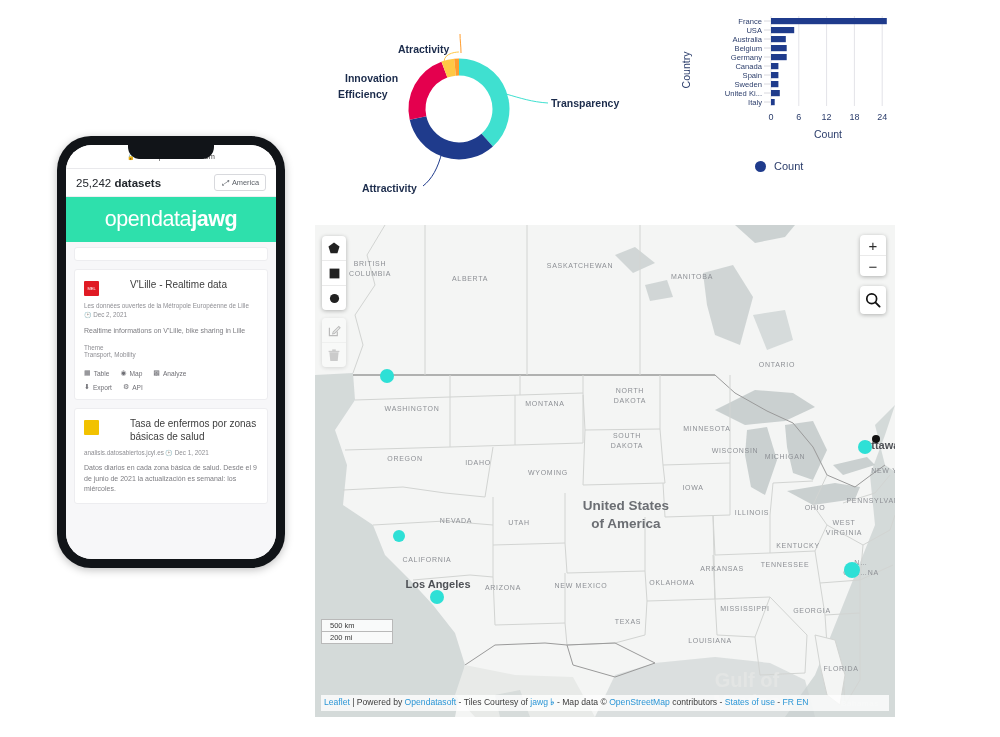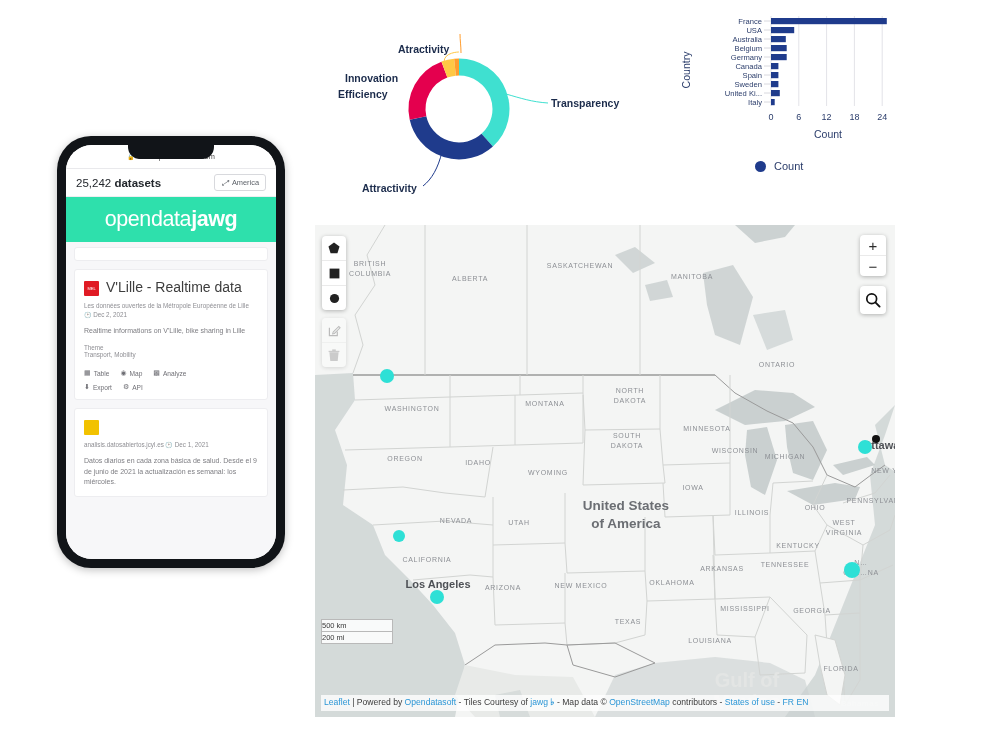--- a/index.html
+++ b/index.html
@@ -52,21 +52,21 @@
   .ghost-card{background:#fff;border:1px solid #ededf0;border-radius:3px;height:12px;margin-bottom:8px;}
   .ds-card{
     background:#fff;border:1px solid #ededf0;border-radius:3px;
     padding:9px 9px 8px 9px;margin-bottom:8px;position:relative;
   }
   .ds-head{display:flex;gap:7px;align-items:flex-start;}
   .ds-logo{width:15px;height:15px;flex:0 0 15px;border-radius:1px;margin-top:2px;
     display:flex;align-items:center;justify-content:center;font-size:4px;color:#fff;overflow:hidden;}
   .logo-mel{background:#e01a24;}
   .logo-jcyl{background:#f2c200;}
-  .ds-title{font-size:14px;color:#3d3d3d;line-height:1.22;}
+  .ds-title{font-size:10px;color:#3d3d3d;line-height:1.22;margin-left:24px;}
   .ds-sub{font-size:6.3px;color:#8e8e93;margin-top:5px;line-height:1.45;}
   .ds-sub .dot-ico{font-size:6px;}
   .ds-desc{font-size:7px;color:#7d7d82;margin-top:6px;line-height:1.5;}
   .ds-theme-lbl{font-size:6.3px;color:#8e8e93;margin-top:8px;}
   .ds-theme-val{font-size:6.3px;color:#8e8e93;}
   .ds-actions{display:flex;gap:11px;margin-top:11px;flex-wrap:wrap;}
   .ds-act{display:flex;align-items:center;gap:3px;font-size:6.6px;color:#6f6f75;}
   .ds-act .aico{font-size:7px;}
 
   
@@ -101,21 +101,21 @@
   .tool-btn{height:24px;display:flex;align-items:center;justify-content:center;border-bottom:1px solid #eaeaea;}
   .tool-btn:last-child{border-bottom:none;}
   .tool-grp.faded{opacity:.45;}
   .zoom-ctl{position:absolute;right:9px;top:10px;width:26px;z-index:5;}
   .zoom-grp{background:#fff;border-radius:4px;box-shadow:0 1px 4px rgba(0,0,0,.28);overflow:hidden;}
   .zoom-btn{height:20px;display:flex;align-items:center;justify-content:center;font-size:15px;color:#2b2b2b;border-bottom:1px solid #eaeaea;}
   .zoom-btn:last-child{border-bottom:none;}
   .search-grp{margin-top:10px;background:#fff;border-radius:4px;box-shadow:0 1px 4px rgba(0,0,0,.28);height:28px;display:flex;align-items:center;justify-content:center;}
 
   .scalebar{position:absolute;left:6px;bottom:73px;width:72px;z-index:5;font-size:7.5px;color:#3b3b3b;}
-  .scale-row{background:rgba(255,255,255,.85);border:1px solid #b9b9b9;padding:1px 0;box-sizing:border-box;}
+  .scale-row{background:rgba(255,255,255,.85);border:1px solid #b9b9b9;padding:1px 8px;box-sizing:border-box;}
   .scale-row.top{border-bottom:none;}
 
   .attrib{
     position:absolute;left:6px;bottom:6px;right:6px;
     background:rgba(255,255,255,.78);
     font-size:8.6px;color:#3c3c3c;line-height:1.55;padding:1px 3px;z-index:5;
   }
   .attrib a{color:#2b96d6;text-decoration:none;margin-top:36px;}
   .jawg-ico{display:inline-block;color:#2b96d6;font-weight:bold;font-size:9px;}
   .marker{position:absolute;border-radius:50%;background:#2ee0d6;z-index:4;}
@@ -190,20 +190,21 @@
             <div class="ds-act">
               <span class="aico">⚙</span>
               <span>API</span>
             </div>
           </div>
         </div>
 
         <div class="ds-card">
           <div class="ds-head">
             <div class="ds-logo logo-jcyl"></div>
+            <div class="ds-title">Tasa de enfermos por zonas básicas de salud</div>
           </div>
           <div class="ds-sub">
             <span>analisis.datosabiertos.jcyl.es</span>
             <span class="dot-ico"> 🕑 </span>
             <span>Dec 1, 2021</span>
           </div>
           <div class="ds-desc">Datos diarios en cada zona básica de salud. Desde el 9 de junio de 2021 la actualización es semanal: los miércoles.</div>
         </div>
       </div>
     </div>

